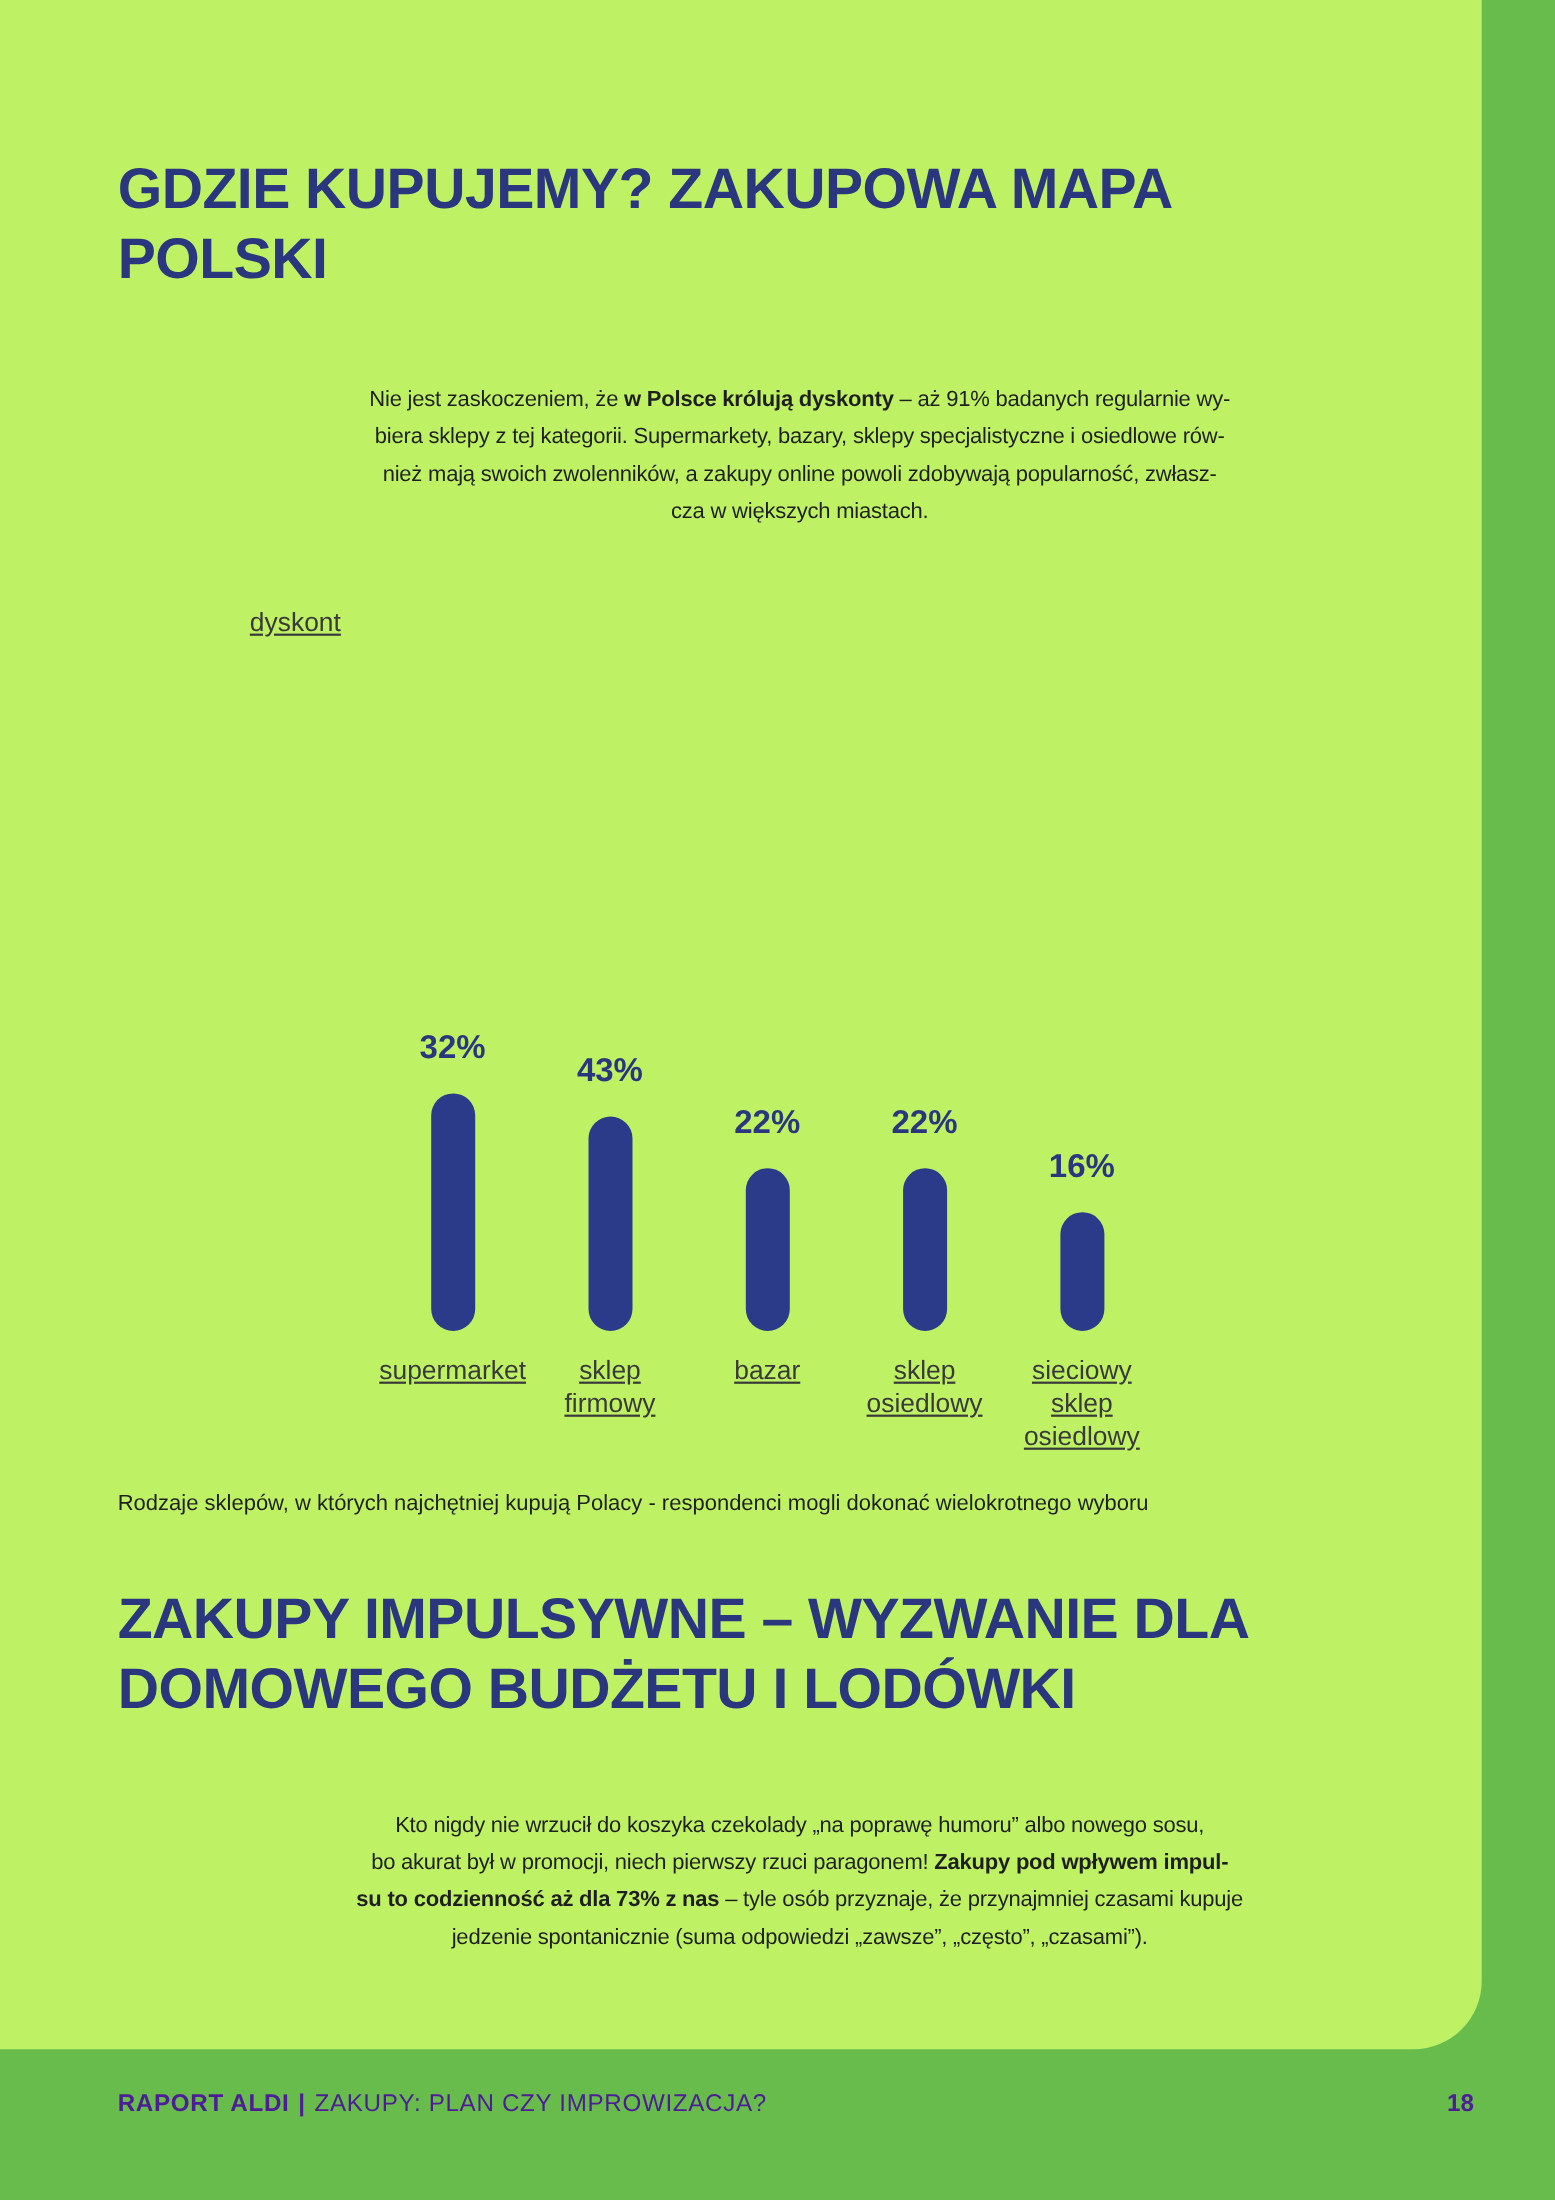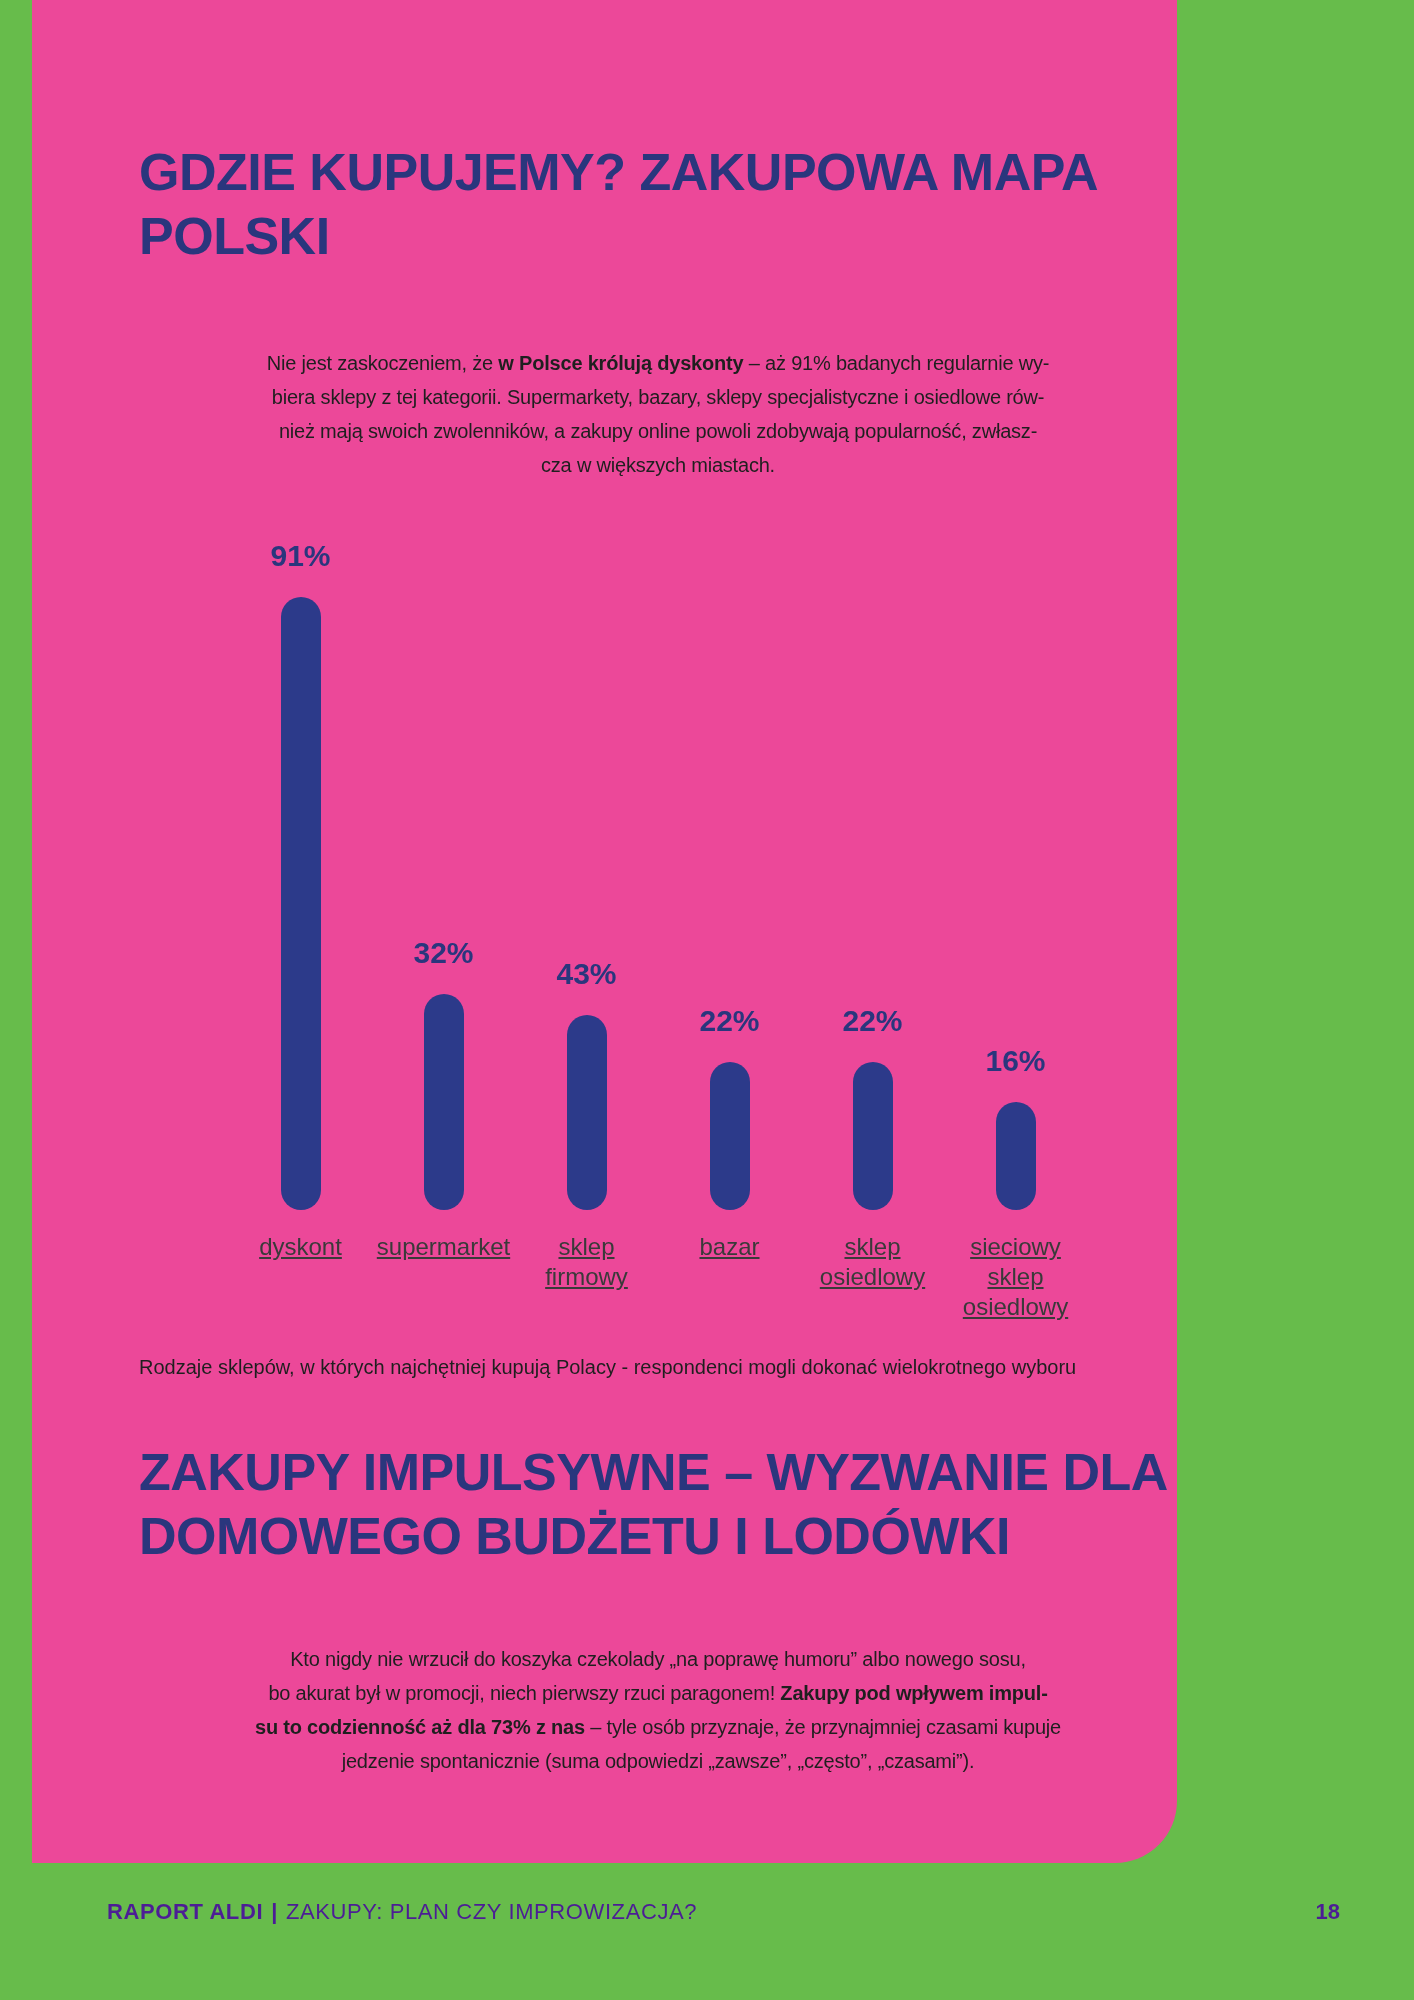--- a/index.html
+++ b/index.html
@@ -2,22 +2,22 @@
 <html style="--green: #67BC4B; --navy: #2A367D; --bar: #2C3A8A;"><head>
 <meta charset="utf-8">
 <style>
   html,body{margin:0;padding:0;}
   body{
     width:1414px;height:2000px;position:relative;overflow:hidden;
     background:var(--green,#67BC4B);
     font-family:"Liberation Sans",sans-serif;
   }
   .sheet{
-    position:absolute;top:0;left:0;width:1145px;height:1863px;
-    background:#ec4899;border-bottom-right-radius:62px;margin-left:32px;
+    position:absolute;top:0;left:0;width:1347px;height:1863px;
+    background:#bef264;border-bottom-right-radius:62px;
   }
   .content{position:relative;padding-left:107px;}
   .heading{
     color:var(--navy,#2A367D);font-size:52px;line-height:64px;font-weight:700;
     letter-spacing:-0.5px;margin:0;
   }
   .h1{padding-top:140px;}
   .h2{padding-top:60px;}
   .para{
     font-size:20px;line-height:34px;color:#1F1F1F;letter-spacing:-0.2px;margin:0;text-align:center;
@@ -58,24 +58,20 @@
 
 <div class="sheet">
   <div class="content">
 
     <h1 class="heading h1"><span>GDZIE KUPUJEMY? ZAKUPOWA MAPA</span><br><span>POLSKI</span></h1>
 
     <p class="para p1"><span>Nie jest zaskoczeniem, że </span><span class="bold">w Polsce królują dyskonty</span><span> – aż 91% badanych regularnie wy-</span><br><span>biera sklepy z tej kategorii. Supermarkety, bazary, sklepy specjalistyczne i osiedlowe rów-</span><br><span>nież mają swoich zwolenników, a zakupy online powoli zdobywają popularność, zwłasz-</span><br><span>cza w większych miastach.</span></p>
 
     <div class="chart">
         <div class="chart-col">
-          <div class="bar-area">
-            <div class="bar-value">91%</div>
-            <div class="bar" style="height: 613px;"></div>
-          </div>
           <div class="cat-label">dyskont</div>
         </div>
         <div class="chart-col">
           <div class="bar-area">
             <div class="bar-value">32%</div>
             <div class="bar" style="height: 216px;"></div>
           </div>
           <div class="cat-label">supermarket</div>
         </div>
         <div class="chart-col">

